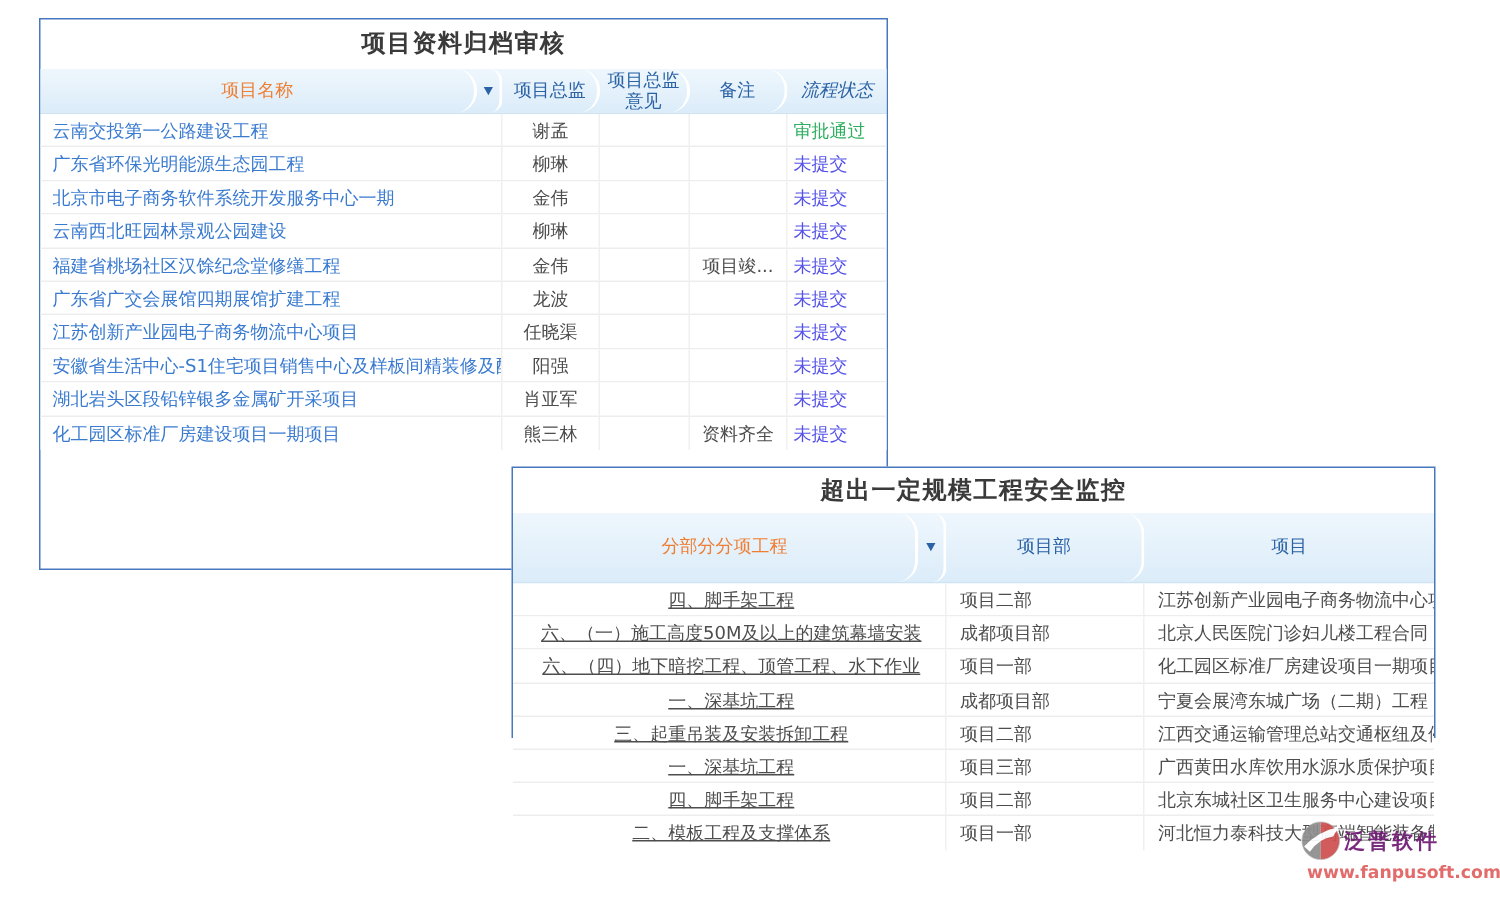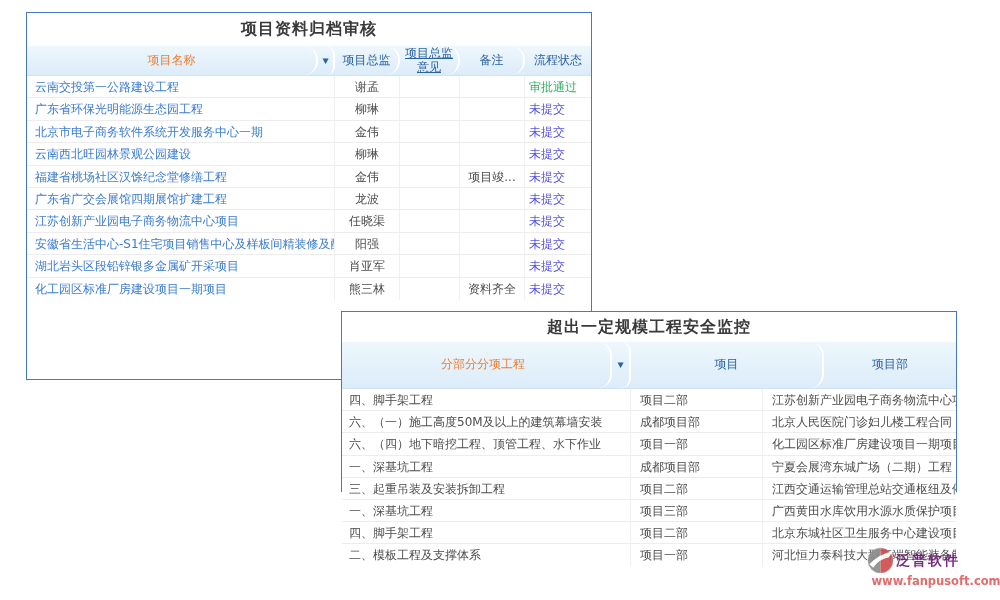--- a/index.html
+++ b/index.html
@@ -35,37 +35,37 @@
     border-right:2px solid #ffffff;box-sizing:border-box;padding:0 2px;border-radius:14px;
   }
   .th:last-child{border-right:none;}
   .th.first{color:#ee7e33;}
   .caret{font-size:8px;color:#2a62a5;transform:scaleY(0.9);}
 
   
   .archive .th.name{width:291px;}
   .archive .th.arrowcol{width:17px;padding:0;}
   .archive .th.director{width:65px;}
-  .archive .th.opinion{width:60px;text-decoration:underline;}
+  .archive .th.opinion{width:60px;}
   .archive .th.remark{width:65px;}
-  .archive .th.status{flex:1;}
+  .archive .th.status{flex:1;font-style:italic;}
   .archive .td.name{width:308px;text-align:left;padding-left:8px;color:#3a7bd0;}
   .archive .td.director{width:65px;text-align:center;}
   .archive .td.opinion{width:60px;text-align:center;}
   .archive .td.remark{width:65px;text-align:center;}
   .archive .td.status{flex:1;text-align:left;}
   .archive .tr{height:22.4px;}
   .archive .td{line-height:22.4px;}
 
   
   .safety .th.subitem{width:270px;padding-left:16px;}
   .safety .th.arrowcol{width:19px;padding:0;}
   .safety .th.dept{width:132px;}
   .safety .th.project{flex:1;}
-  .safety .td.subitem{width:289px;text-align:left;padding-left:7px;}
+  .safety .td.subitem{width:289px;text-align:center;padding-left:7px;text-decoration:underline;}
   .safety .td.dept{width:132px;text-align:left;padding-left:9px;}
   .safety .td.project{flex:1;text-align:left;padding-left:9px;}
   .safety .tr{height:22.2px;}
   .safety .td{line-height:22.2px;}
 
   .tbody .tr{
     display:flex;border-bottom:1px solid #ededed;box-sizing:border-box;background:#fff;
   }
   .tbody .tr:last-child{border-bottom:none;}
   .td{
@@ -177,22 +177,22 @@
     </div>
 </div>
 
 <div class="panel safety">
   <div class="panel-title">超出一定规模工程安全监控</div>
   <div class="thead">
     <div class="th first subitem">分部分分项工程</div>
     <div class="th arrowcol">
       <span class="caret">▼</span>
     </div>
+    <div class="th dept">项目部</div>
     <div class="th project">项目</div>
-    <div class="th dept">项目部</div>
   </div>
   <div class="tbody">
       <div class="tr">
         <div class="td subitem">四、脚手架工程</div>
         <div class="td dept">项目二部</div>
         <div class="td project">江苏创新产业园电子商务物流中心项目</div>
       </div>
       <div class="tr">
         <div class="td subitem">六、（一）施工高度50M及以上的建筑幕墙安装</div>
         <div class="td dept">成都项目部</div>

